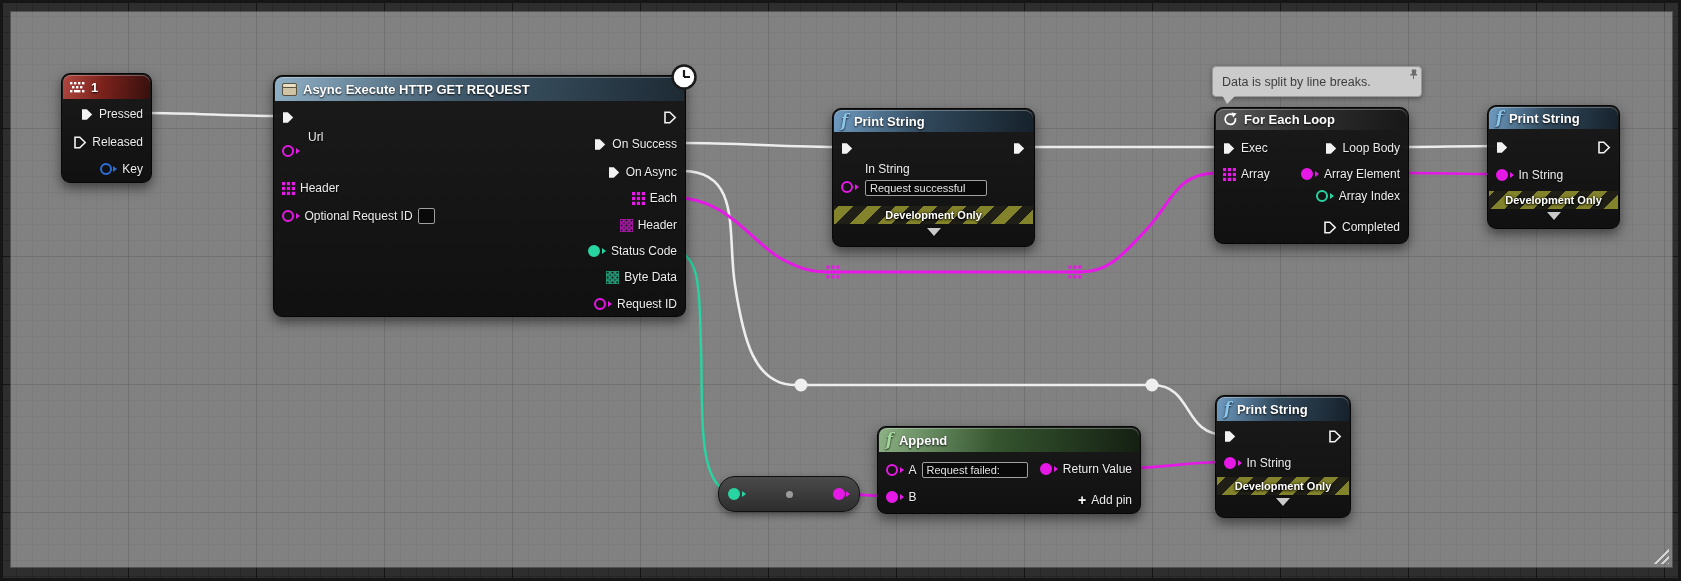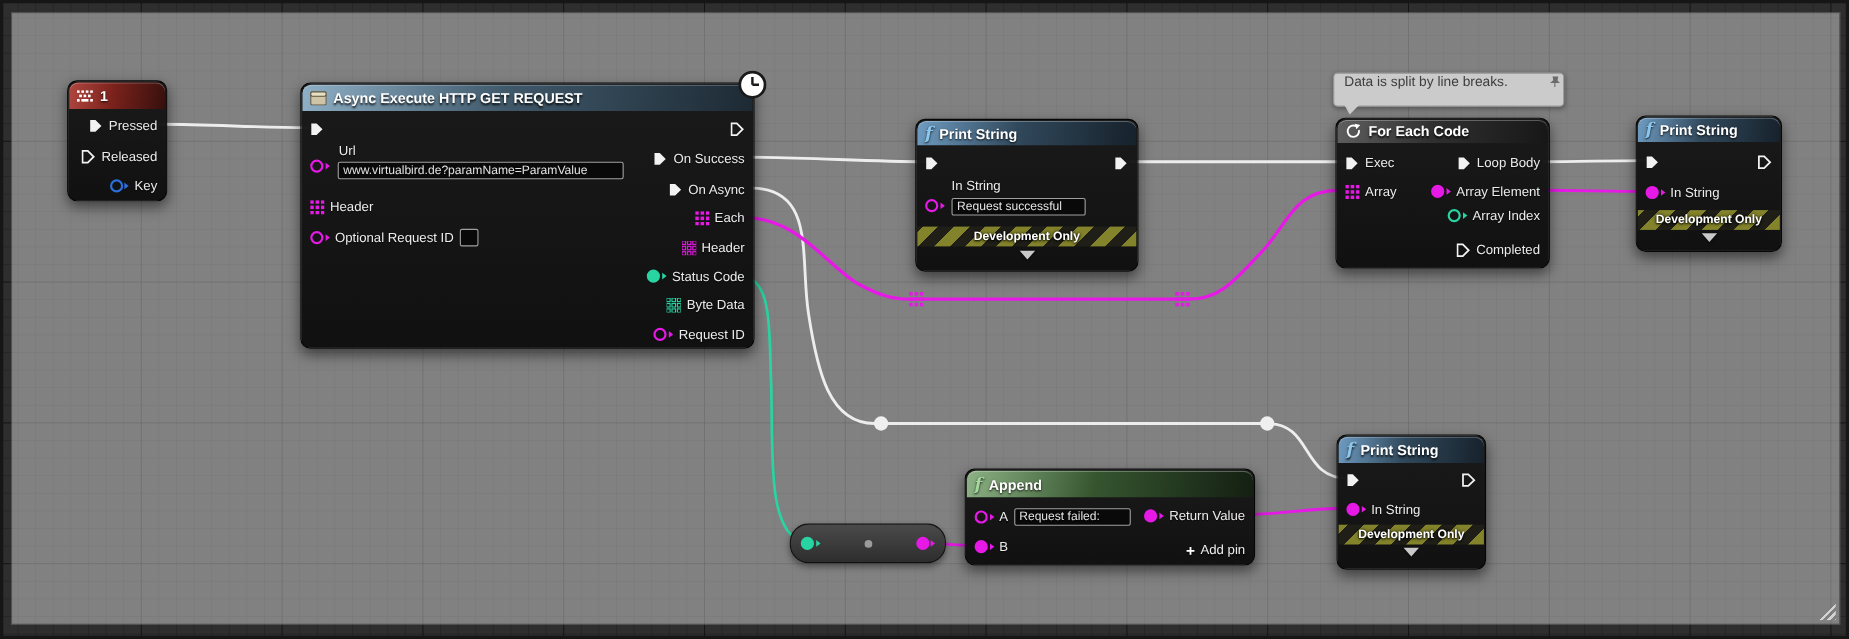--- a/index.html
+++ b/index.html
@@ -62,21 +62,21 @@
   .clock{position:absolute;right:-12px;top:-12px;}
   .plus{font-weight:900;font-size:14px;color:#fff;}
   
   .pill{position:absolute;left:718px;top:476px;width:122px;height:34px;z-index:3;
     background:linear-gradient(180deg,#4a4a4a,#2d2d2d);border:1.5px solid #111;border-radius:17px;
     box-shadow:0 3px 7px rgba(0,0,0,.45);display:flex;align-items:center;justify-content:space-between;padding:0 9px;}
   .pill .dot{width:7px;height:7px;border-radius:50%;background:#9b9b9b;}
   
   .bubble{position:absolute;left:1212px;top:66px;width:190px;height:29px;z-index:4;
     background:#cbcbcb;border:1px solid #9a9a9a;border-radius:4px;
-    display:flex;padding:0 9px;font-size:12.5px;color:#3d3d3d;
+    display:flex;align-items:center;padding:0 9px;font-size:12.5px;color:#3d3d3d;
     box-shadow:0 2px 5px rgba(0,0,0,.35);}
   .bubble:after{content:"";position:absolute;left:9px;bottom:-8px;width:0;height:0;
     border-left:5px solid transparent;border-right:9px solid transparent;border-top:9px solid #cbcbcb;}
   .bubble .pinicon{position:absolute;right:2px;top:2px;}
 </style>
 </head>
 <body>
 
 <svg width="0" height="0" style="position:absolute" aria-hidden="true">
   <defs>
@@ -181,21 +181,20 @@
     <div class="r rl" style="top:29px">
       <svg width="13" height="13">
           <use href="#execp" fill="#f2f2f2"></use>
         </svg>
     </div>
     <span style="position:absolute;left:34px;top:54px;font-size:12px;color:#ececec;text-shadow:0 1px 1px rgba(0,0,0,.75)">Url</span>
     <span class="cpin" style="--c:#e619e6;position:absolute;left:8px;top:69px">
         <span class="c"></span>
         <span class="w"></span>
       </span>
-    <div class="field" style="position:absolute;left:33px;top:71px;width:250px">www.virtualbird.de?paramName=ParamValue</div>
     <div class="r rl" style="top:100px">
       <svg width="13" height="13">
           <use href="#g9" fill="#e619e6"></use>
         </svg>
       <span>Header</span>
     </div>
     <div class="r rl" style="top:128px">
       <span class="cpin" style="--c:#e619e6">
           <span class="c"></span>
           <span class="w"></span>
@@ -281,21 +280,21 @@
       </div>
     <span class="collapse" style="top:119px"></span>
   </div>
 
   <div class="node" style="left:1214px;top:107px;width:193px;height:135px">
     <div class="hdr hdr-gray" style="height:21px">
       <svg width="15" height="15" viewBox="0 0 15 15">
         <path d="M12.4,6.2 A5.2,5.2 0 1 1 9.8,2.7" fill="none" stroke="#fff" stroke-width="1.7"></path>
         <path d="M8.6,0.4 L13.6,1.6 L10.1,5.4 Z" fill="#fff"></path>
       </svg>
-      <span>For Each Code</span>
+      <span>For Each Loop</span>
     </div>
     <div class="r rl" style="top:28px">
       <svg width="13" height="13">
           <use href="#execp" fill="#f2f2f2"></use>
         </svg>
       <span>Exec</span>
     </div>
     <div class="r rl" style="top:54px">
       <svg width="13" height="13">
           <use href="#g9" fill="#e619e6"></use>

